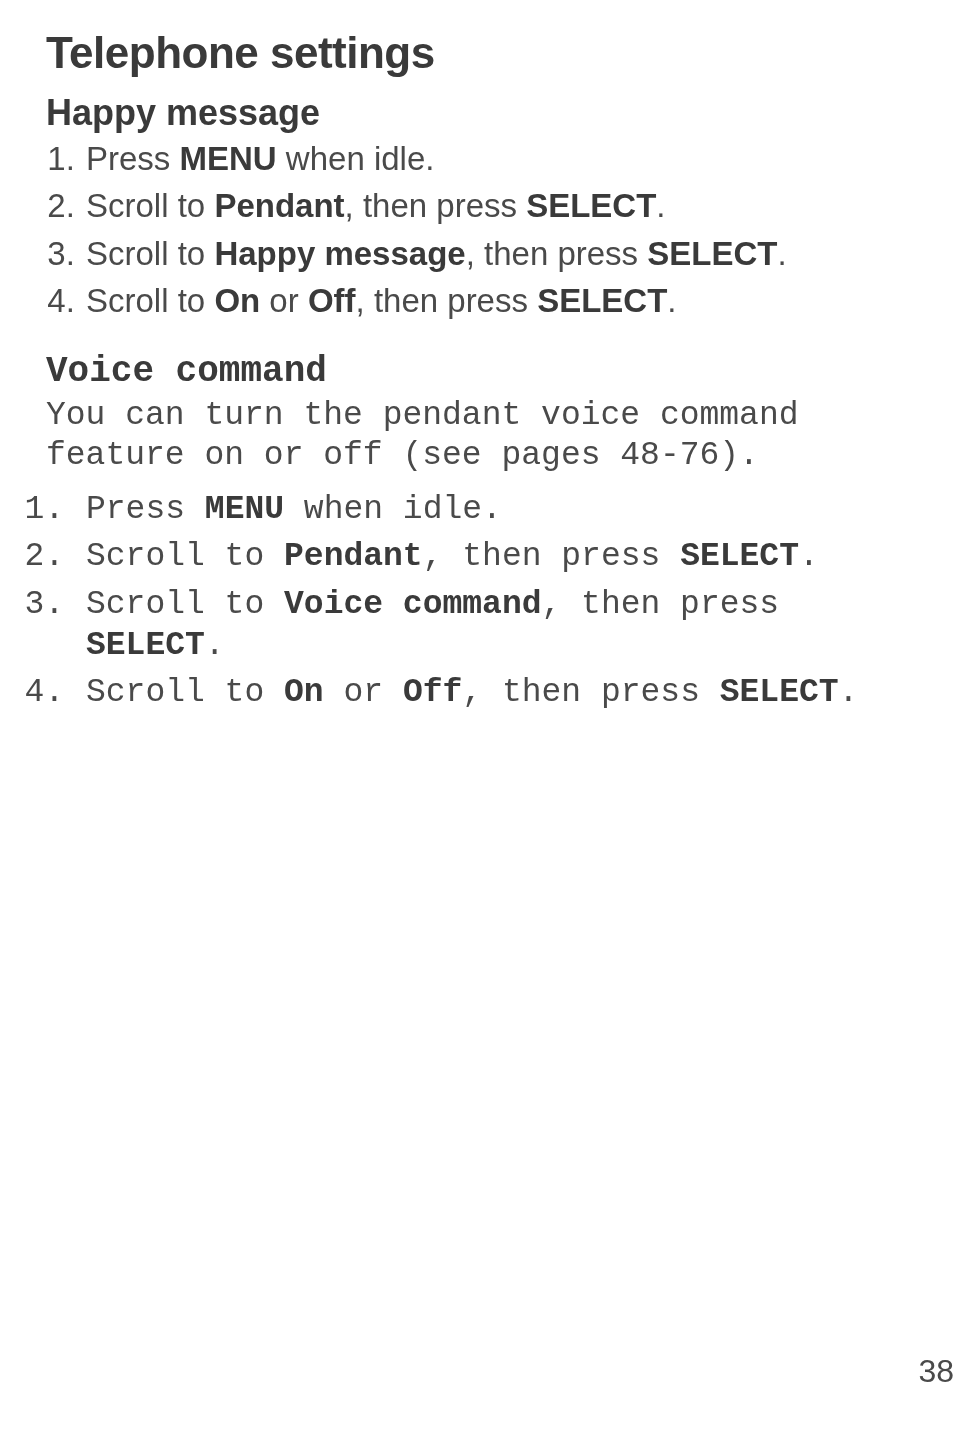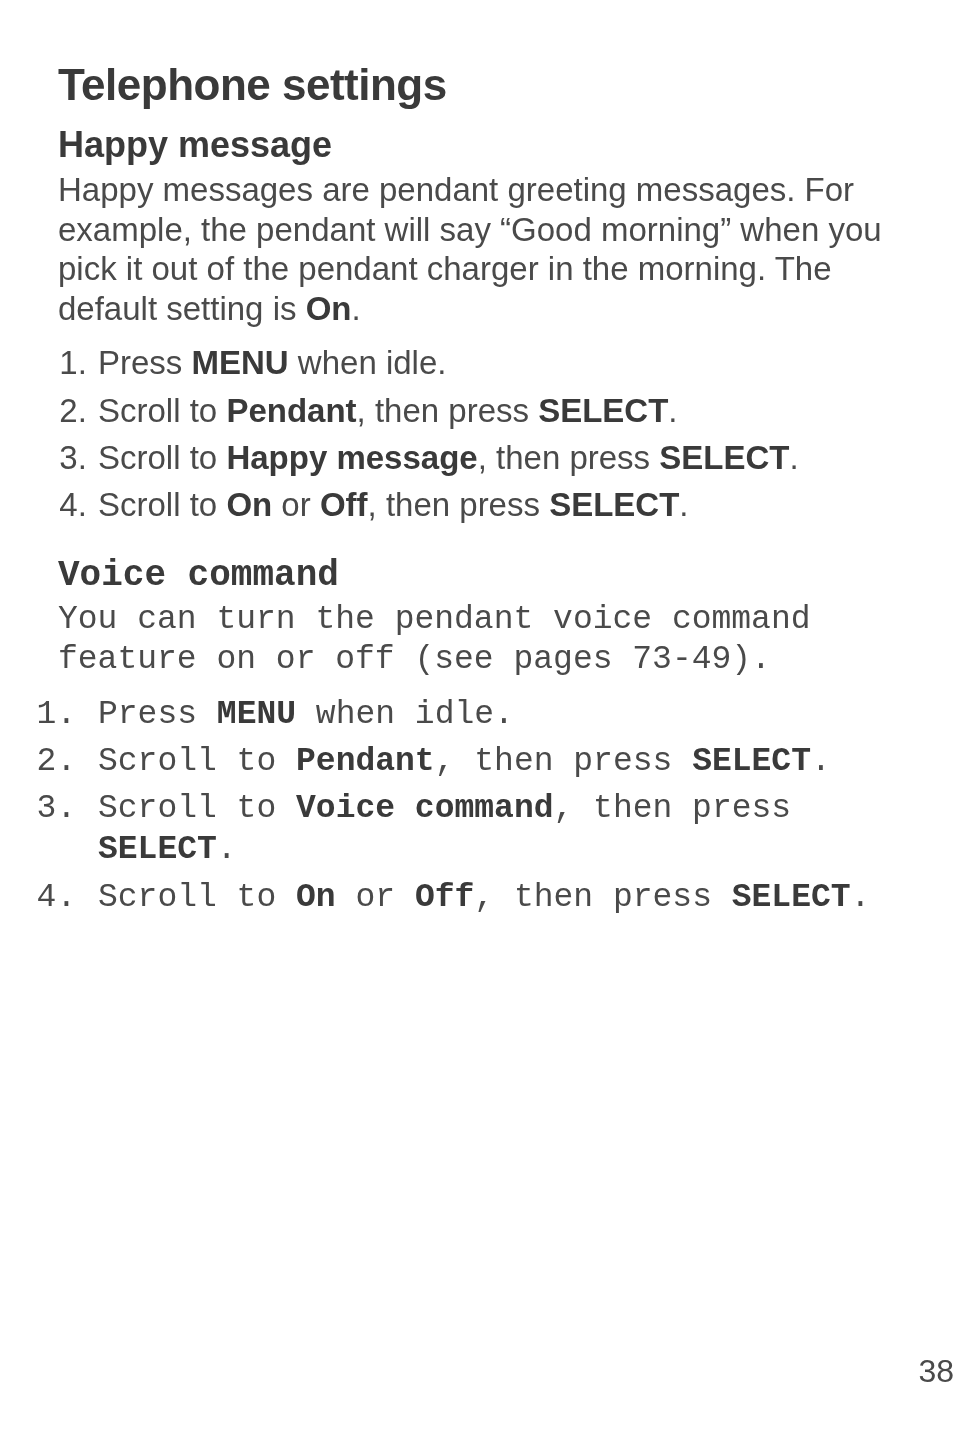--- a/index.html
+++ b/index.html
@@ -6,23 +6,22 @@
       margin: 0;
       padding: 0;
       width: 954px;
       height: 1432px;
       background: #ffffff;
       font-family: Arial, Helvetica, sans-serif;
       color: #4a4a4a;
       box-sizing: border-box;
     }
     .page {
-      padding: 28px 58px 0 58px;
+      padding: 28px 58px 0 46px;
       box-sizing: border-box;
-      margin-top: 32px;
     }
     h1 {
       font-size: 44px;
       font-weight: bold;
       color: #3a3a3a;
       margin: 0 0 14px 0;
       letter-spacing: -0.5px;
     }
     h2 {
       font-size: 36px;
@@ -66,42 +65,39 @@
     }
   </style>
 </head>
 <body>
 
 <div class="page">
 
   <h1>Telephone settings</h1>
 
   <h2>Happy message</h2>
-  <p class="body">
-    <span>Happy messages are pendant greeting messages. For example, the pendant will say “Good morning” when you pick it out of the pendant charger in the morning. The default setting is </span><span class="b">On</span><span>.</span>
-  </p>
   <ol>
     <li>
       <span>Press </span><span class="b">MENU</span><span> when idle.</span>
     </li>
     <li>
       <span>Scroll to </span><span class="b">Pendant</span><span>, then press </span><span class="b">SELECT</span><span>.</span>
     </li>
     <li>
       <span>Scroll to </span><span class="b">Happy message</span><span>, then press </span><span class="b">SELECT</span><span>.</span>
     </li>
     <li>
       <span>Scroll to </span><span class="b">On</span><span> or </span><span class="b">Off</span><span>, then press </span><span class="b">SELECT</span><span>.</span>
     </li>
   </ol>
 
   <div class="section2">
     <h2>Voice command</h2>
     <p class="body">
-      <span>You can turn the pendant voice command feature on or off (see pages 73-49).</span>
+      <span>You can turn the pendant voice command feature on or off (see pages 48-76).</span>
     </p>
     <ol>
       <li>
         <span>Press </span><span class="b">MENU</span><span> when idle.</span>
       </li>
       <li>
         <span>Scroll to </span><span class="b">Pendant</span><span>, then press </span><span class="b">SELECT</span><span>.</span>
       </li>
       <li>
         <span>Scroll to </span><span class="b">Voice command</span><span>, then press </span><span class="b">SELECT</span><span>.</span>

